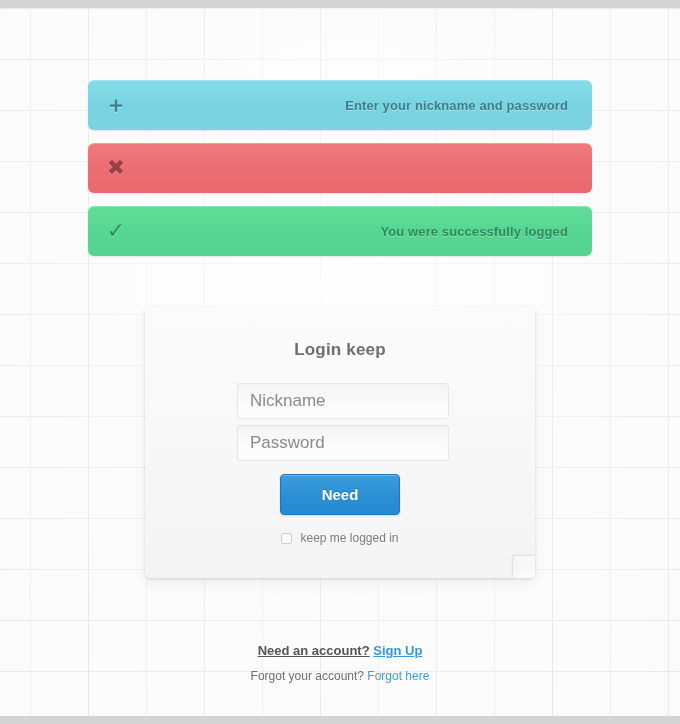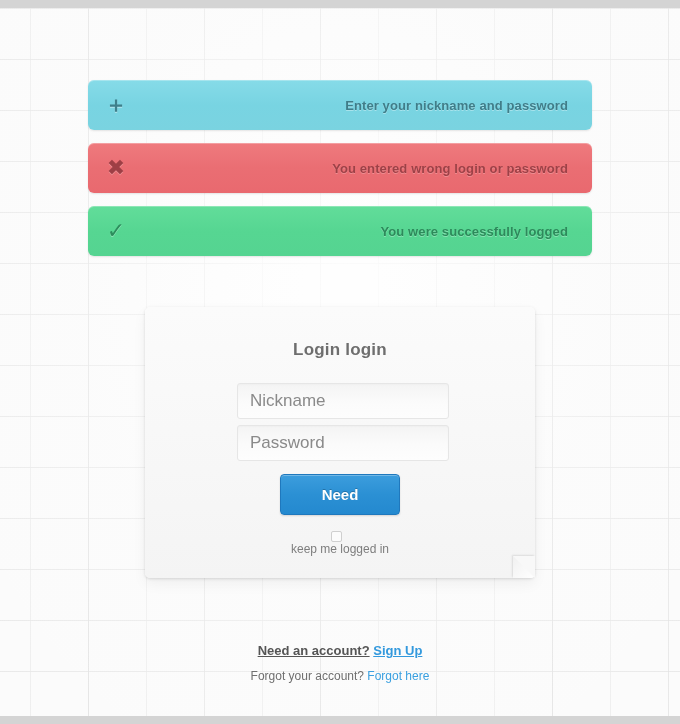--- a/index.html
+++ b/index.html
@@ -215,21 +215,20 @@
   }
 
   #remember-row {
     position: absolute;
     left: 0;
     top: 224px;
     width: 390px;
     display: flex;
     align-items: center;
     justify-content: center;
-    flex-direction: column;
   }
   #remember-checkbox {
     width: 11px;
     height: 11px;
     box-sizing: border-box;
     border: 1px solid #cfcfcf;
     border-radius: 2px;
     background: #fbfbfb;
     margin-right: 8px;
     cursor: pointer;
@@ -288,33 +287,32 @@
 
   <div class="alerts">
 
     <div class="alert alert-info">
       <span class="alert-icon">＋</span>
       <span class="alert-text">Enter your nickname and password</span>
     </div>
 
     <div class="alert alert-error">
       <span class="alert-icon">✖</span>
-      <span class="alert-text">You entered wrong login or password</span>
     </div>
 
     <div class="alert alert-success">
       <span class="alert-icon">✓</span>
       <span class="alert-text">You were successfully logged</span>
     </div>
 
   </div>
 
   <div id="login-panel">
 
-    <div id="panel-title">Login login</div>
+    <div id="panel-title">Login keep</div>
 
     <input id="field-nickname" class="field" type="text" placeholder="Nickname" style="">
 
     <input id="field-password" class="field" type="password" placeholder="Password" style="">
 
     <button id="login-button">Need</button>
 
     <div id="remember-row">
       <div id="remember-checkbox"></div>
       <span id="remember-label">keep me logged in</span>

